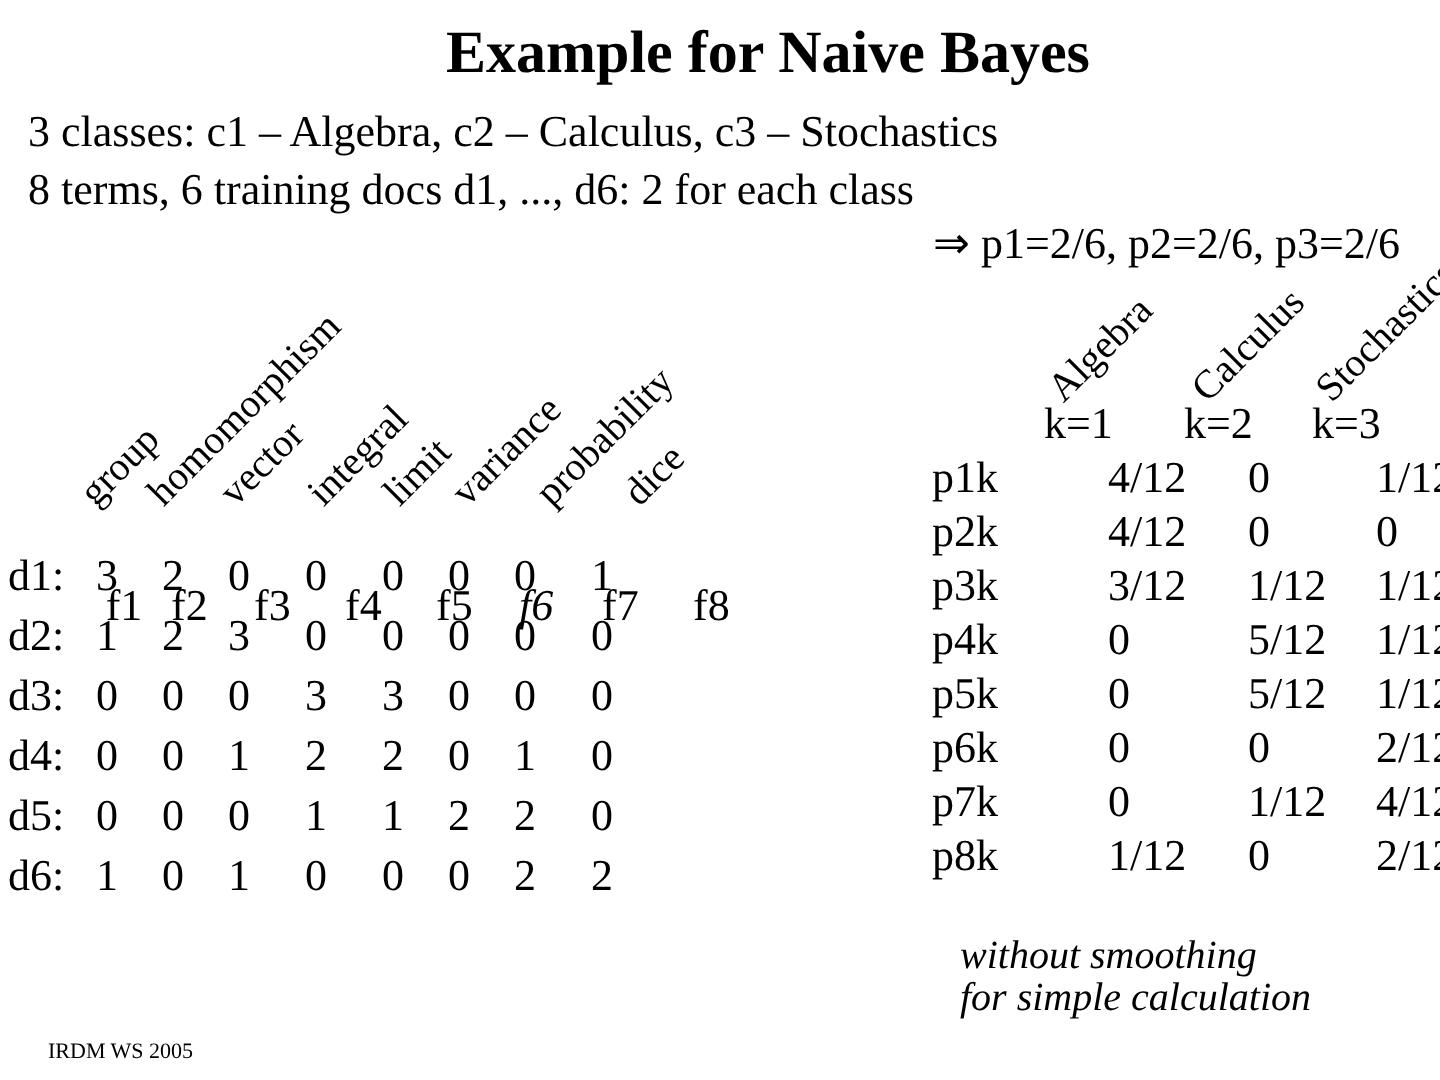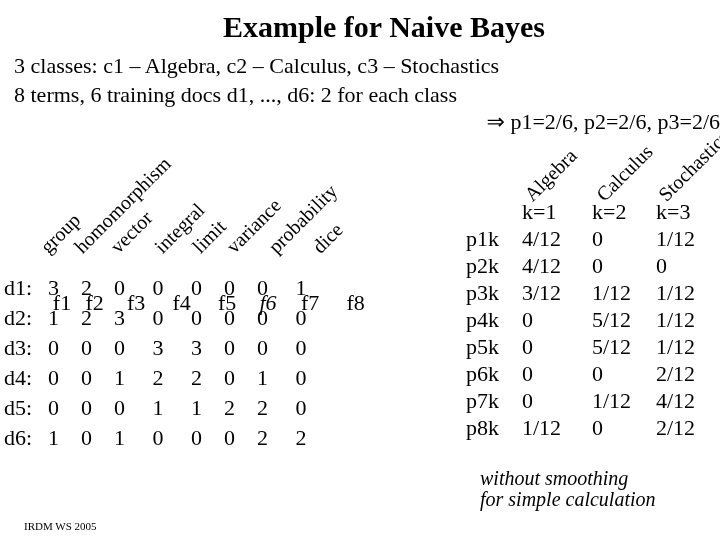--- a/index.html
+++ b/index.html
@@ -21,20 +21,21 @@
     padding-top: 10px;
     padding-left: 48px;
   }
   .intro {
     padding: 8px 14px 0 14px;
     font-size: 22px;
     line-height: 1.3;
   }
   .prior {
     text-align: right;
+    padding-right: 20px;
     font-size: 22px;
   }
   .arrow {
     font-family: sans-serif;
   }
   .content {
     position: relative;
     height: 350px;
   }
   
@@ -76,20 +77,21 @@
   .pcol {
     position: absolute;
     font-size: 22px;
     line-height: 27px;
   }
   .kvals {
     position: absolute;
     font-size: 22px;
     line-height: 27px;
     white-space: pre;
+    margin-left: 32px;
   }
   .note {
     position: absolute;
     font-style: italic;
     font-size: 20px;
     line-height: 1.05;
   }
   .footer {
     position: absolute;
     left: 24px;

